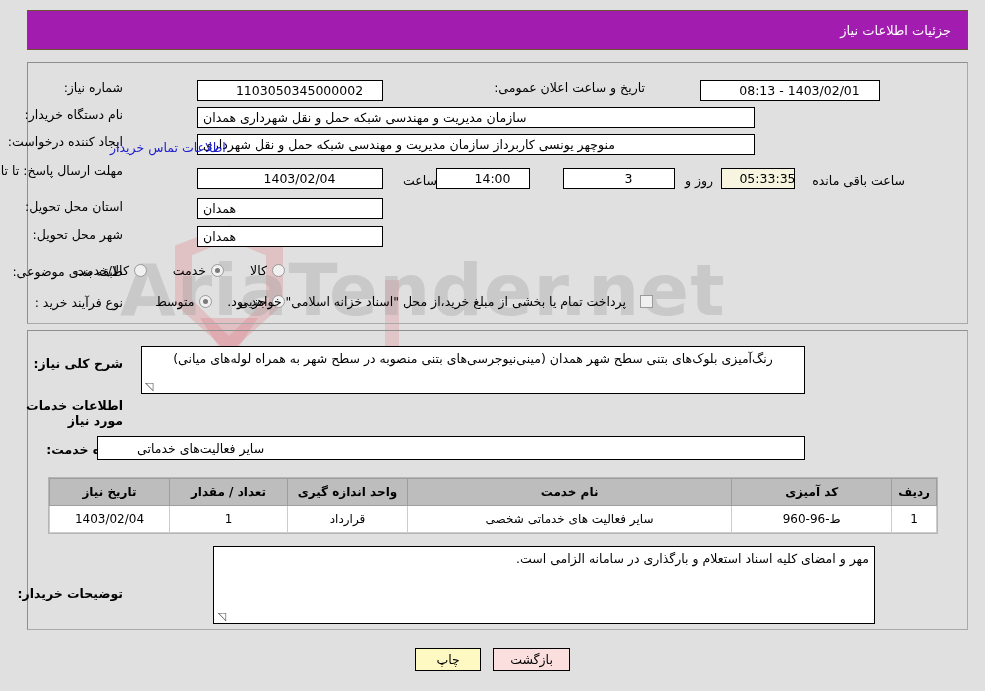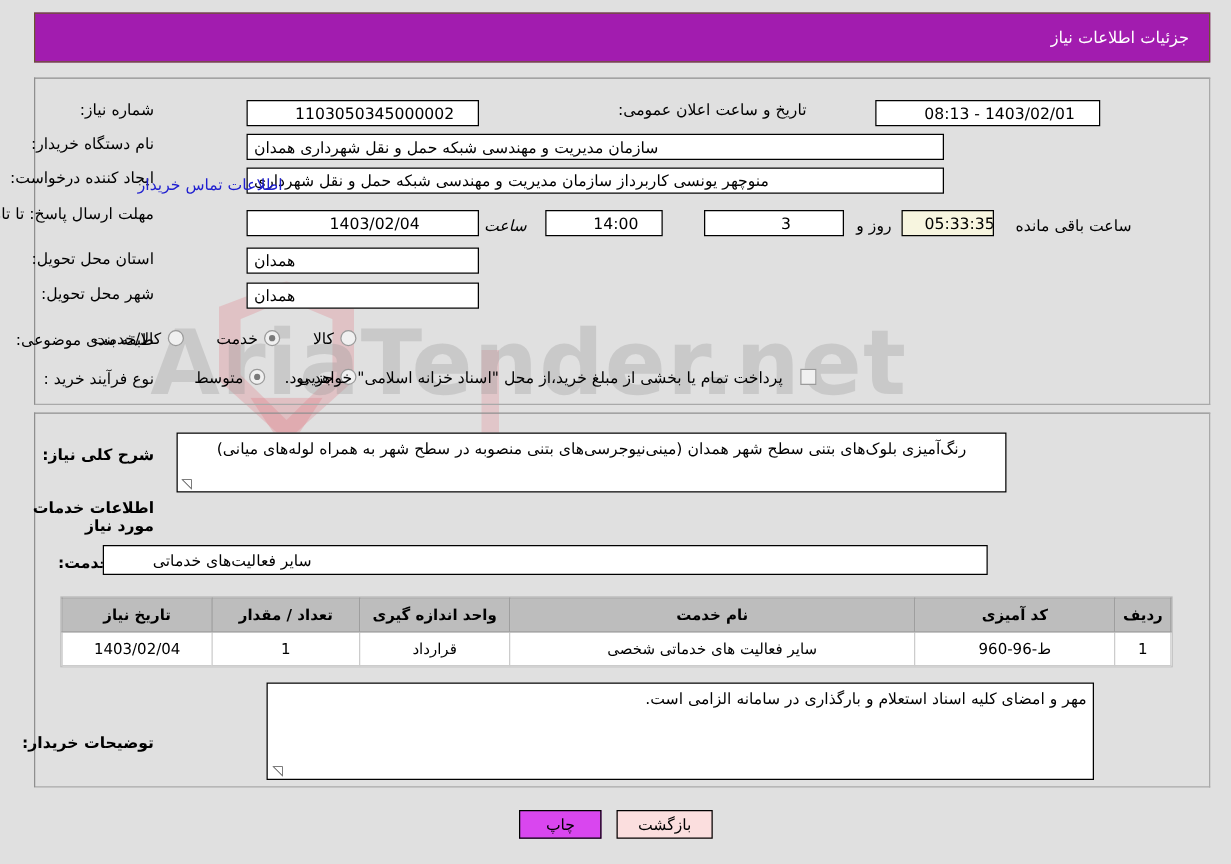--- a/index.html
+++ b/index.html
@@ -239,21 +239,21 @@
   }
   .btn {
     border: 1px solid #000;
     font-size: 12.5px;
     padding: 3px 16px;
     cursor: pointer;
     color: #000;
     min-width: 66px;
     text-align: center;
   }
-  .btn-print  { background: #d946ef; }
+  .btn-print  { background: #fef9c3; }
   .btn-back   { background: #fbdede; }
 </style>
 </head>
 <body>
 
 <div class="watermark">
   <div class="wm-shield"></div>
   <div class="wm-shield-inner"></div>
   <div class="wm-v"></div>
   <div class="wm-bar"></div>
@@ -289,21 +289,21 @@
   
 </div>
 <div style="position:absolute; left:110px; top:137px; z-index:3;">
   <span class="link">اطلاعات تماس خریدار</span>
 </div>
 
 <div class="row" style="right:862px; top:163px; width:110px; display:block; text-align:right;">
   <span class="lbl">مهلت ارسال پاسخ: تا تاریخ:</span>
 </div>
 <div class="fld center" style="position:absolute; right:602px; top:168px; width:186px; z-index:3;">1403/02/04</div>
-<div style="position:absolute; right:564px; top:170px; z-index:3;font-style:italic;">
+<div style="position:absolute; right:548px; top:170px; z-index:3;">
   <span class="plain-note">ساعت</span>
 </div>
 <div class="fld center" style="position:absolute; right:455px; top:168px; width:94px; z-index:3;">14:00</div>
 <div class="fld center" style="position:absolute; right:310px; top:168px; width:112px; z-index:3;">3</div>
 <div style="position:absolute; right:272px; top:170px; z-index:3;">
   <span class="plain-note">روز و</span>
 </div>
 <div class="fld center cream" style="position:absolute; right:190px; top:168px; width:74px; z-index:3;">05:33:35</div>
 <div style="position:absolute; right:80px; top:170px; z-index:3;">
   <span class="plain-note">ساعت باقی مانده</span>
@@ -363,21 +363,21 @@
 <div class="ta" style="position:absolute; right:180px; top:346px; width:664px; height:48px; z-index:3;text-align:center;">
   <span>رنگ‌آمیزی بلوک‌های بتنی سطح شهر همدان (مینی‌نیوجرسی‌های بتنی منصوبه در سطح شهر به همراه لوله‌های میانی)</span>
   <span class="grip">◹</span>
 </div>
 
 <div class="section-head" style="right:862px; top:398px;">اطلاعات خدمات مورد نیاز</div>
 
 <div class="row" style="right:862px; top:442px;">
   <span class="lbl lbl-bold">گروه خدمت:</span>
 </div>
-<div class="fld right" style="position:absolute; right:195px; top:436px; width:708px; height:24px; z-index:3;padding-left:39px;">سایر فعالیت‌های خدماتی</div>
+<div class="fld right" style="position:absolute; right:180px; top:436px; width:708px; height:24px; z-index:3;padding-left:39px;">سایر فعالیت‌های خدماتی</div>
 
 <div class="tbl-wrap">
   <table class="grid">
     <thead>
       <tr>
         <th style="width:36px;">ردیف</th>
         <th style="width:160px;">کد آمیزی</th>
         <th>نام خدمت</th>
         <th style="width:120px;">واحد اندازه گیری</th>
         <th style="width:118px;">تعداد / مقدار</th>

